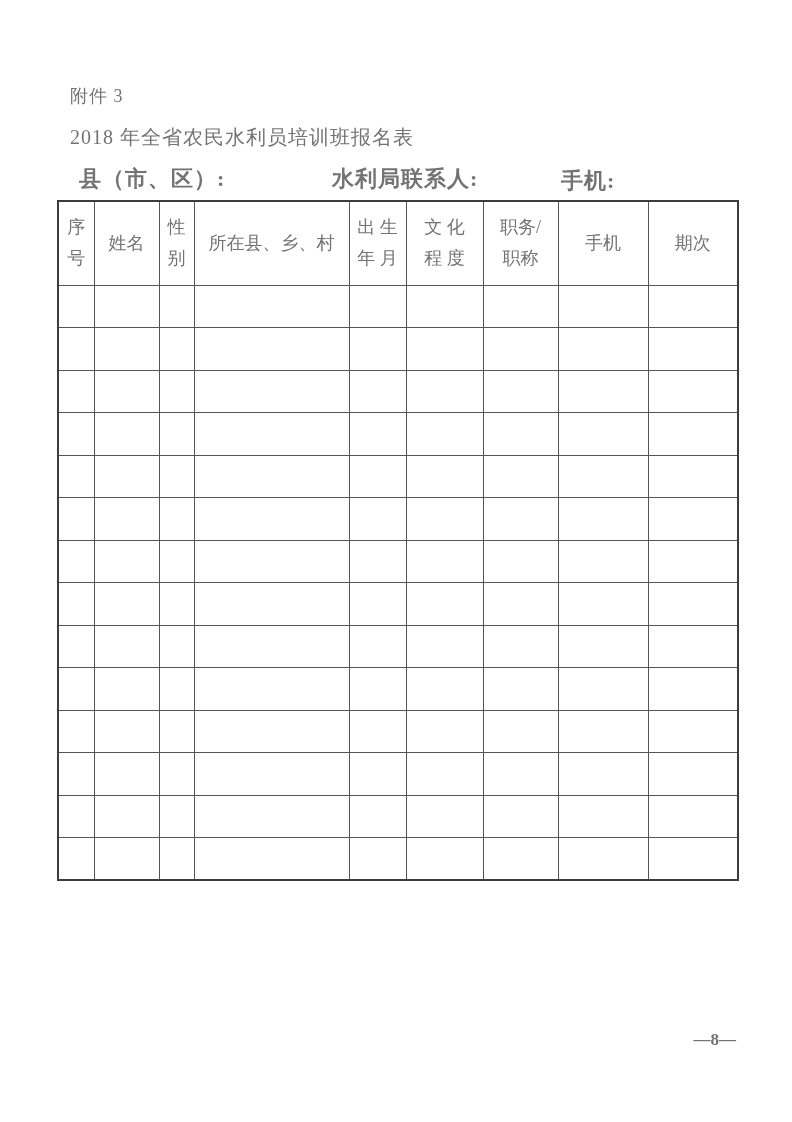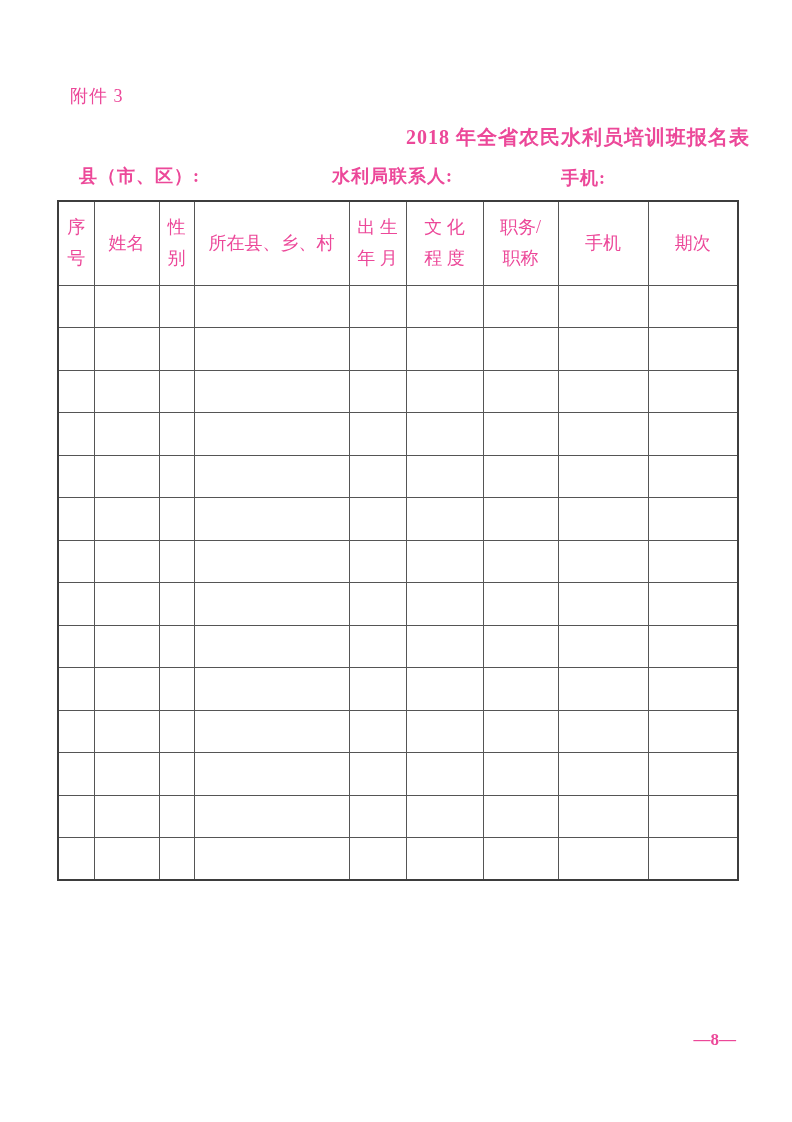--- a/index.html
+++ b/index.html
@@ -7,47 +7,47 @@
     padding: 0;
     background: #e8e8e8;
     font-family: "Liberation Serif", "DejaVu Serif", serif;
   }
   .page {
     position: relative;
     width: 792px;
     height: 1122px;
     margin: 0 auto;
     background: #ffffff;
-    color: #ec4899;
+    color: #737373;
     overflow: hidden;
   }
   .attachment {
     position: absolute;
     left: 70px;
     top: 84px;
     font-size: 18px;
     letter-spacing: 1px;
   }
   .title {
     position: absolute;
     left: 70px;
     top: 124px;
     width: 680px;
-    text-align: right;
+    text-align: left;
     font-size: 20px;
-    font-weight: bold;
+    font-weight: normal;
     letter-spacing: 1px;
   }
   .info-line {
     position: absolute;
     left: 0;
     top: 164px;
     width: 629px;
     height: 28px;
-    font-size: 18px;
+    font-size: 22px;
     font-weight: bold;
   }
   .info-county  { position: absolute; left: 79px;  top: 0; letter-spacing: 1px; }
   .info-contact { position: absolute; left: 313px; top: 0; letter-spacing: 1px; margin-left: 19px; }
   .info-phone   { position: absolute; left: 561px; top: 2px; letter-spacing: 1px; }
   table.reg {
     position: absolute;
     left: 57px;
     top: 200px;
     width: 680px;

